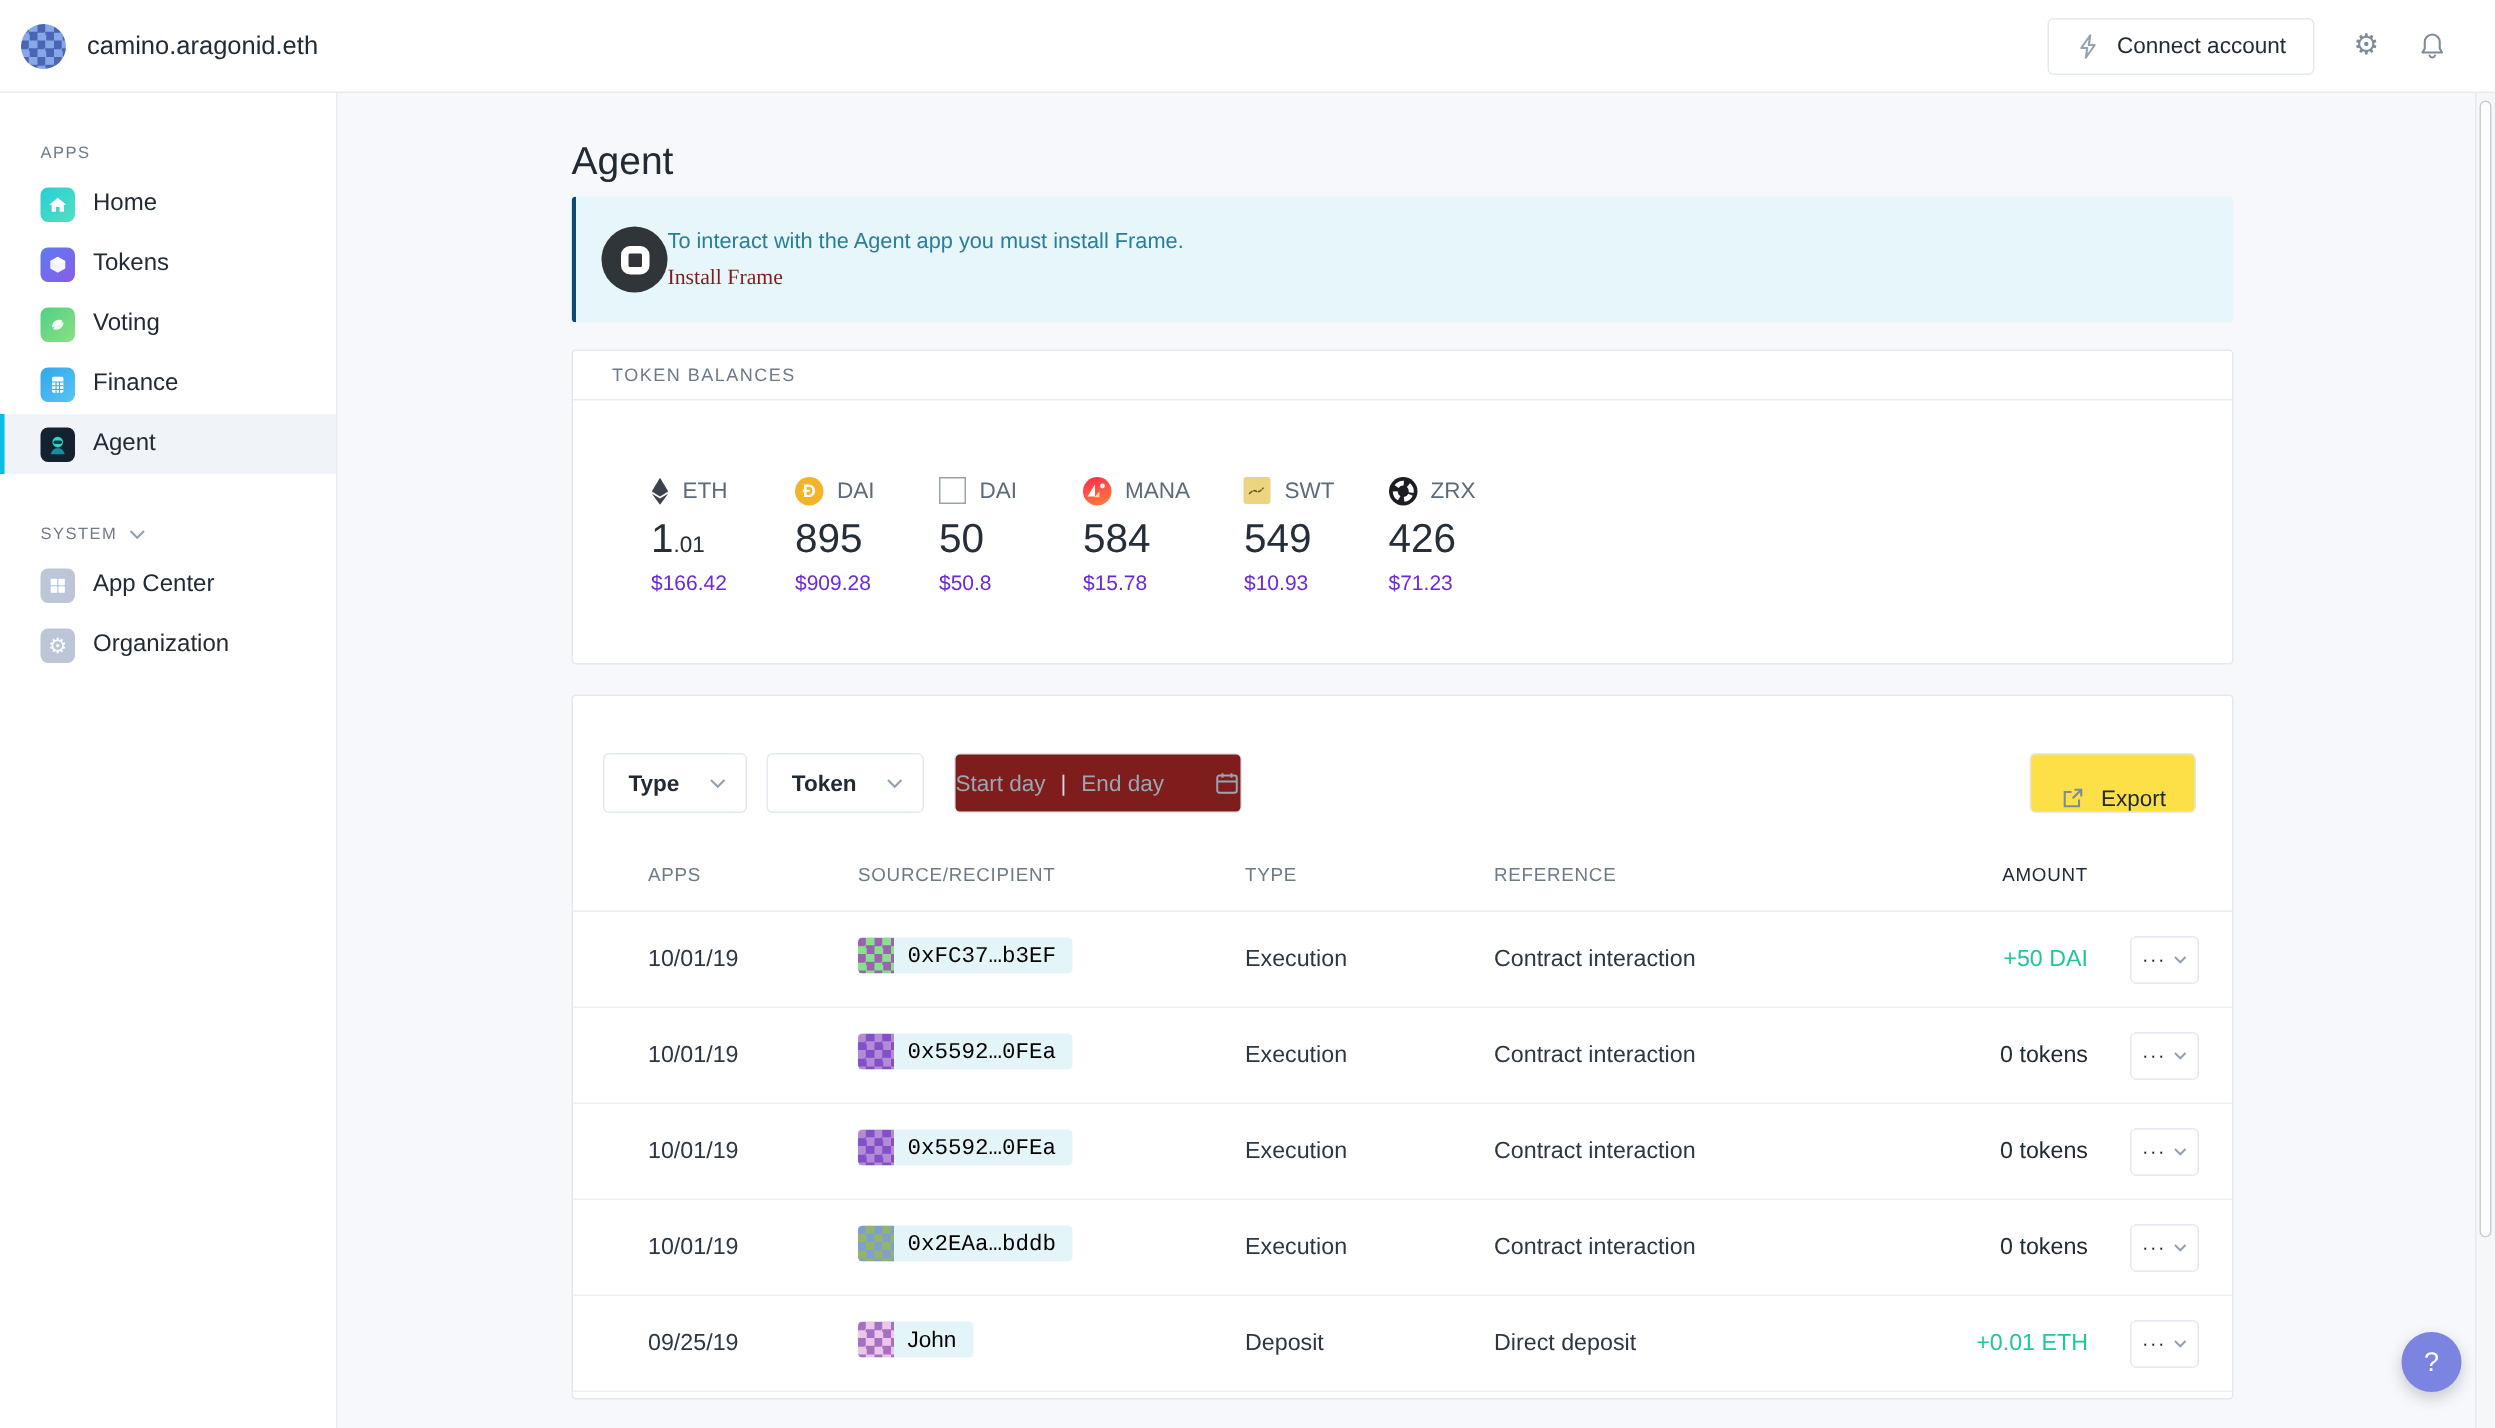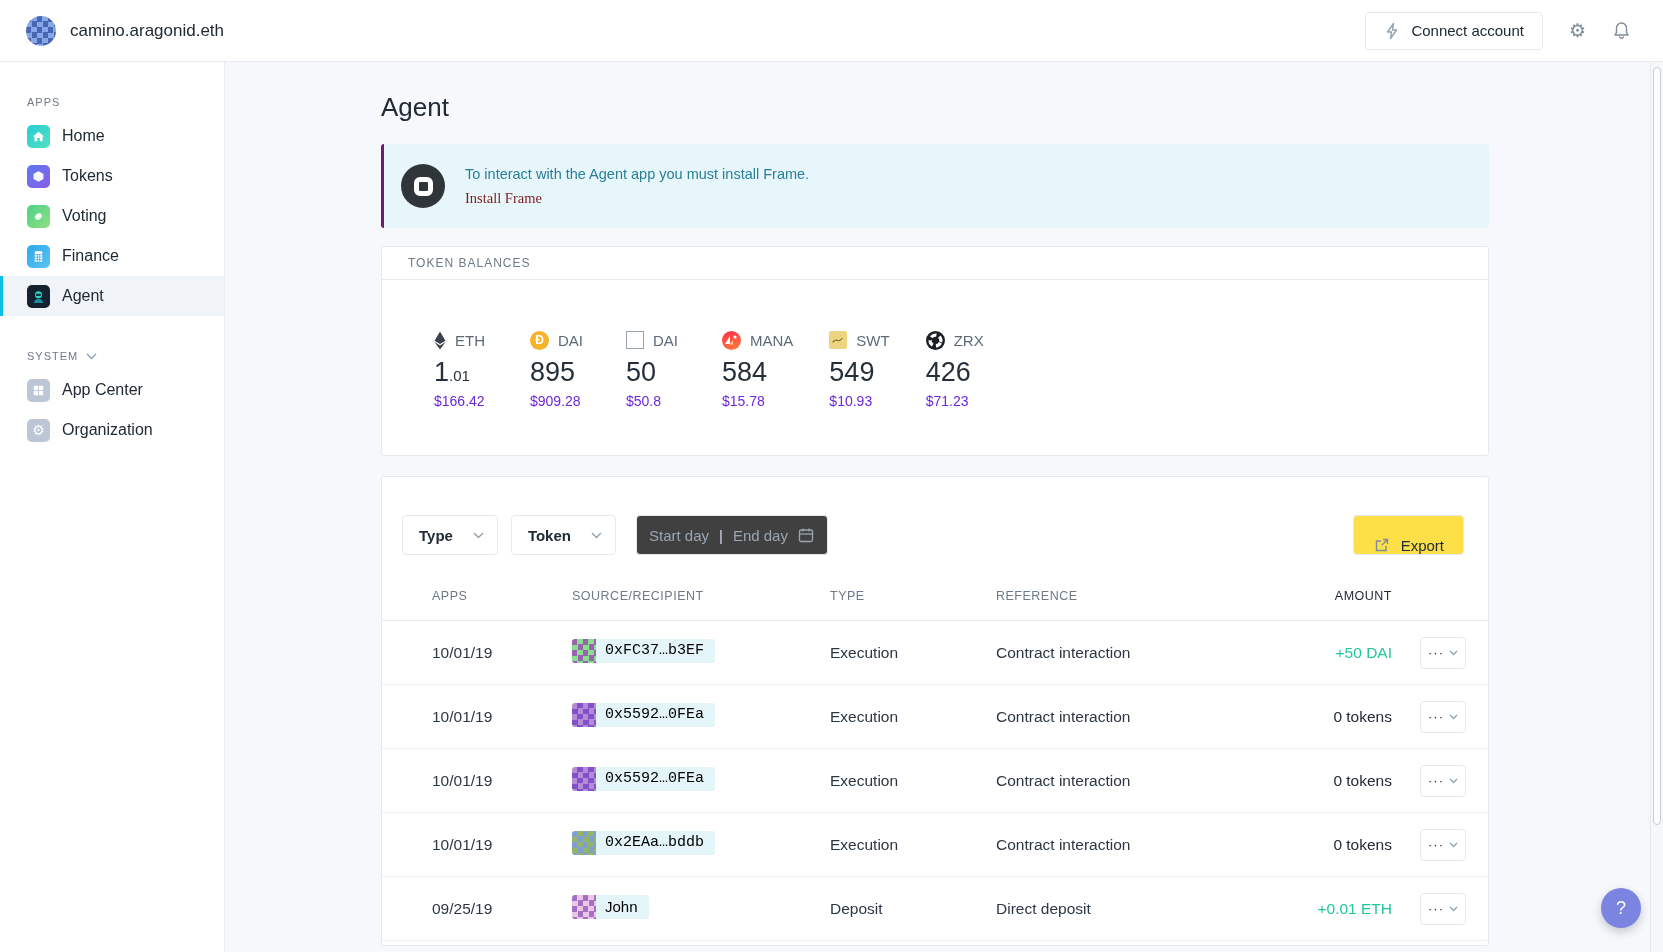--- a/index.html
+++ b/index.html
@@ -11,21 +11,21 @@
     position: relative;
   }
   .mono { font-family: "Liberation Mono", monospace; }
 
   
   .topbar {
     position: absolute; top: 0; left: 0; width: 1663px; height: 62px;
     background: #fff; border-bottom: 1px solid #e8ebf0;
     display: flex; align-items: center; z-index: 6;
   }
-  .topbar-left { display: flex; align-items: center; gap: 14px; padding-left: 26px; }
+  .topbar-left { display: flex; align-items: center; gap: 14px; padding-left: 14px; }
   .org-avatar { width: 30px; height: 30px; border-radius: 50%; flex: none; }
   .org-name { font-size: 17px; color: #212b36; }
   .topbar-right { margin-left: auto; display: flex; align-items: center; gap: 26px; padding-right: 32px; }
   .connect-btn {
     height: 38px; padding: 0 18px; background: #fff;
     border: 1px solid #e4e9f0; border-radius: 4px;
     display: flex; align-items: center; gap: 11px;
     font-size: 15px; color: #212b36; cursor: pointer;
   }
   .top-icon { color: #7e8b98; font-size: 19px; line-height: 1; cursor: pointer; display:flex; align-items:center; }
@@ -60,23 +60,23 @@
   .ic-agent  { background: #14222f; }
   .ic-gray   { background: #bcc6d6; color: #fff; font-size: 14px; }
 
   
   .main { position: absolute; left: 226px; top: 62px; right: 0; bottom: 0; overflow: hidden; }
   .container { width: 1108px; margin-left: 155px; }
   .page-title { margin-top: 30px; font-size: 26px; font-weight: 400; color: #212b36; }
 
   
   .banner {
-    margin-top: 21px; height: 84px; background: #e6f6fa;
-    border-left: 3px solid #701a75; border-radius: 3px;
-    display: flex; align-items: center; gap: 20px; padding-left: 17px;
+    margin-top: 8px; height: 84px; background: #e6f6fa;
+    border-left: 3px solid #0c4a6e; border-radius: 3px;
+    display: flex; align-items: center; padding-left: 17px;
   }
   .frame-icon {
     width: 44px; height: 44px; border-radius: 50%; background: #303539;
     display: flex; align-items: center; justify-content: center; flex: none;
   }
   .frame-icon-inner { width: 19px; height: 19px; border: 5px solid #fff; border-radius: 6px; }
   .banner-msg { font-size: 14.5px; color: #2a7e9a; }
   .banner-link { font-size: 14.5px; color: #7f1d1d; margin-top: 8px; cursor: pointer; display: inline-block; font-family: Liberation Serif, serif; }
 
   
@@ -106,22 +106,22 @@
   .transfers-panel { margin-top: 20px; min-height: 470px; }
   .filters { display: flex; align-items: center; padding: 38px 24px 0 20px; }
   .filter-btn {
     height: 40px; background: #fff; border: 1px solid #e4e9f0; border-radius: 4px;
     display: flex; align-items: center; padding: 0 13px 0 16px; gap: 20px;
     font-size: 15px; font-weight: 700; color: #212b36; cursor: pointer;
   }
   .filter-btn + .filter-btn { margin-left: 13px; }
   .date-field {
     margin-left: 20px; height: 40px; width: 192px;
-    border: 1px solid #e4e9f0; border-radius: 4px; background: #404040;
-    display: flex; align-items: center; padding: 0 12px; font-size: 15px; color: #9aa6b2;
+    border: 1px solid #e4e9f0; border-radius: 4px; background: #7f1d1d;
+    display: flex; align-items: center; padding: 0 0; font-size: 15px; color: #9aa6b2;
     cursor: text;
   }
   .date-divider { margin: 0 10px; color: #d4dae0; }
   .date-field .cal { margin-left: auto; display: flex; }
   .export-btn {
     margin-left: auto; height: 40px; padding: 0 19px;
     background: #fde047; border: 1px solid #e4e9f0; border-radius: 4px;
     display: flex; align-items: flex-end; gap: 11px; font-size: 15px; color: #212b36; cursor: pointer;
   }
 

